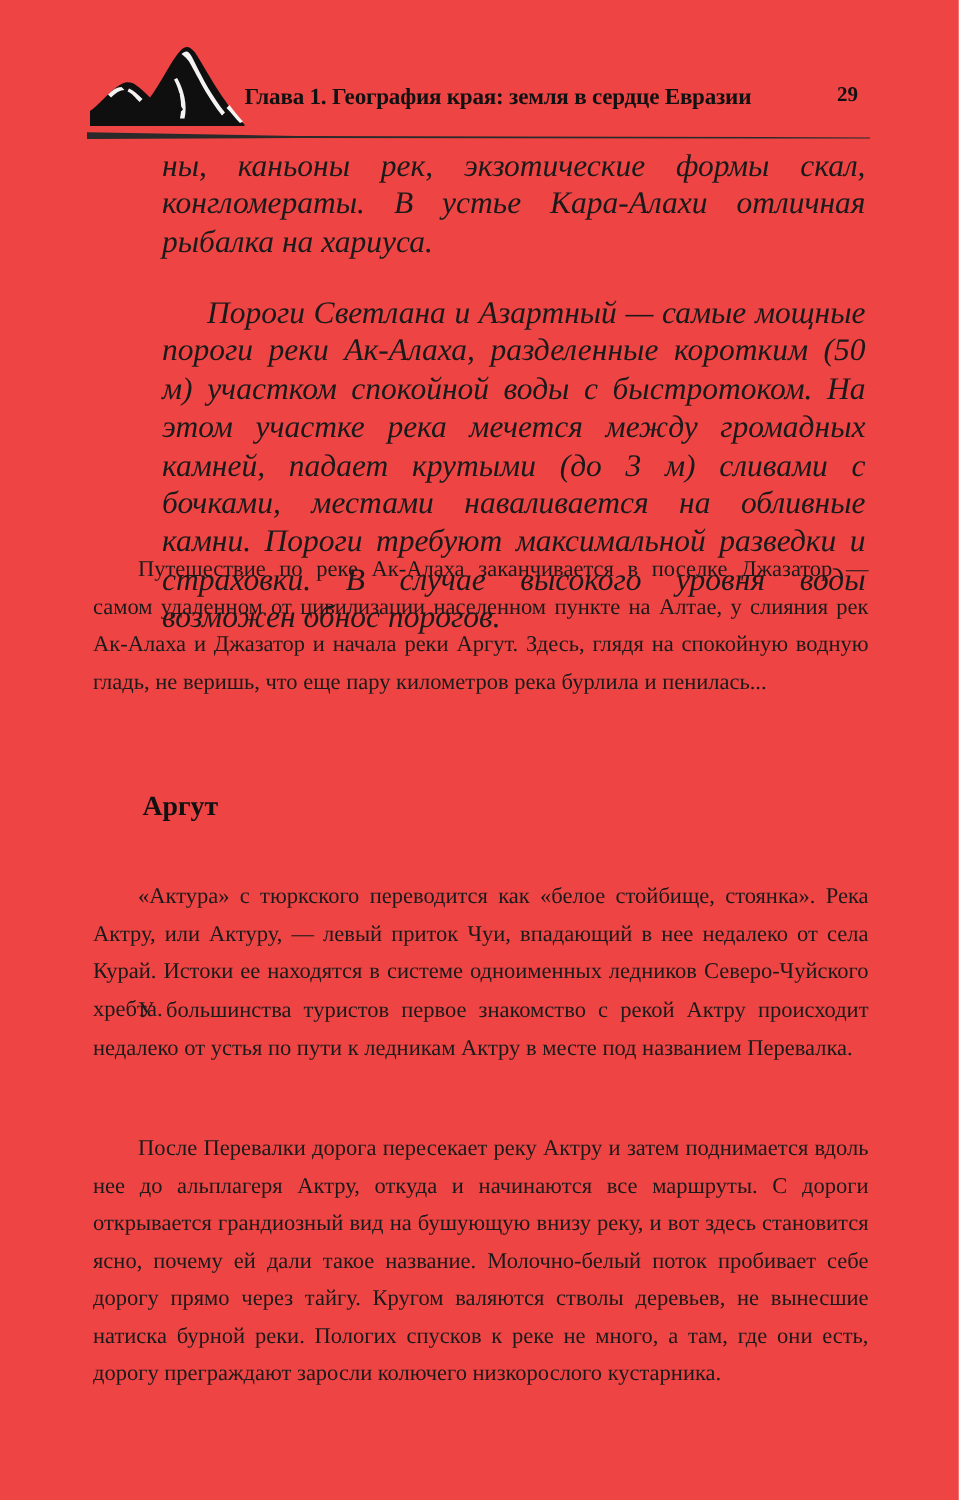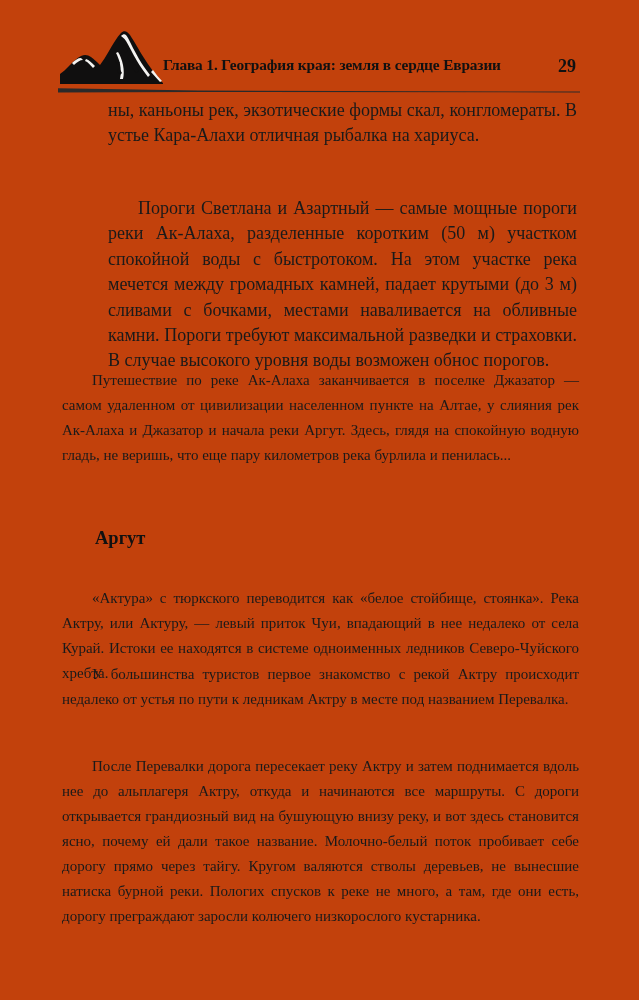--- a/index.html
+++ b/index.html
@@ -12,21 +12,21 @@
     background: #ffffff;
     font-family: "Liberation Serif", serif;
     color: #1a1a1a;
     overflow: hidden;
     position: relative;
   }
 
   .page {
     position: absolute;
     inset: 0;
-    background: #c2410c;
+    background: #ef4444;
   }
 
   
   .header {
     position: absolute;
     left: 0;
     top: 0;
     width: 639px;
     height: 96px;
   }
@@ -48,21 +48,21 @@
     font-weight: bold;
     letter-spacing: -0.15px;
     white-space: nowrap;
     color: #111111;
   }
 
   .header-pageno {
     position: absolute;
     left: 558px;
     top: 56px;
-    font-size: 18px;
+    font-size: 14px;
     font-weight: bold;
     color: #111111;
   }
 
   .header-rule {
     position: absolute;
     left: 58px;
     top: 88px;
     width: 522px;
     height: 6px;
@@ -90,21 +90,22 @@
 
   .para.body {
     left: 62px;
     width: 517px;
     text-indent: 30px;
   }
 
   .para.italic {
     left: 108px;
     width: 469px;
-    font-size: 18px;
+    font-style: italic;
+    font-size: 21px;
     line-height: 25.4px;
     text-indent: 0;
   }
   .para.italic.indented {
     text-indent: 30px;
     margin-top: 48px;
   }
 
   .heading {
     position: absolute;

